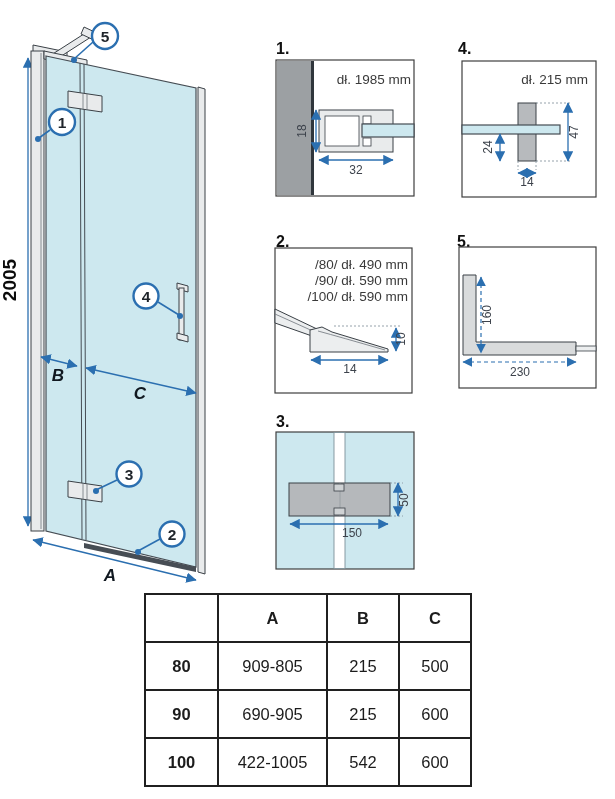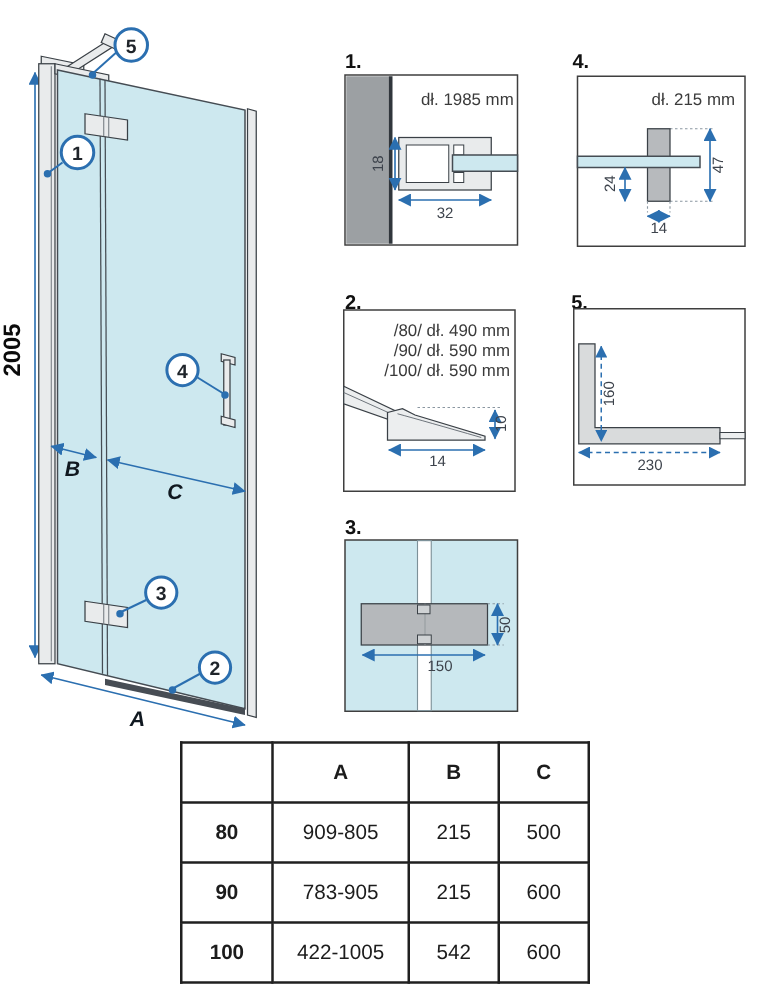--- a/index.html
+++ b/index.html
@@ -300,21 +300,21 @@
         <td class="hdr">C</td>
       </tr>
       <tr>
         <td class="size">80</td>
         <td>909-805</td>
         <td>215</td>
         <td>500</td>
       </tr>
       <tr>
         <td class="size">90</td>
-        <td>783-905</td>
+        <td>690-905</td>
         <td>215</td>
         <td>600</td>
       </tr>
       <tr>
         <td class="size">100</td>
         <td>422-1005</td>
         <td>542</td>
         <td>600</td>
       </tr>
     </tbody>

